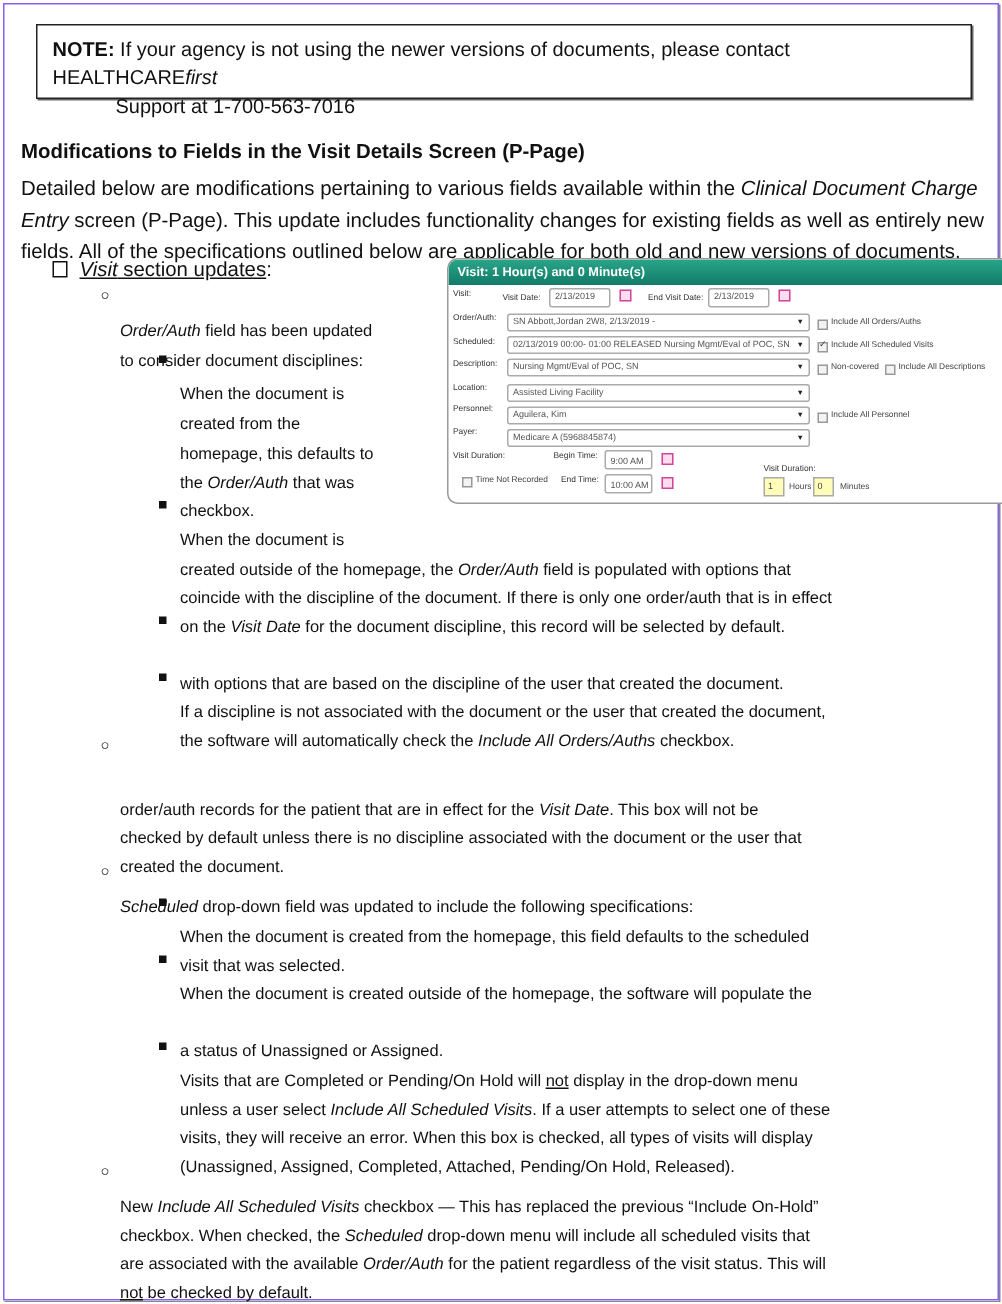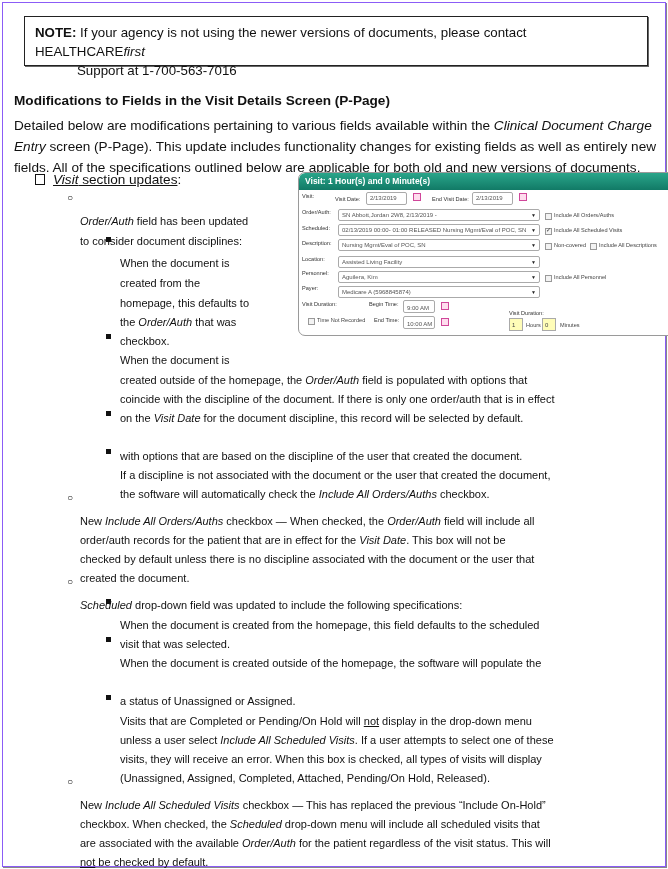--- a/index.html
+++ b/index.html
@@ -73,21 +73,20 @@
   <div class="txt" style="left:117px;top:381px"><span>on the </span><i>Visit Date</i><span> for the document discipline, this record will be selected by default.</span></div>
 
   <span class="sq" style="left:103px;top:408px"></span>
   <div class="txt" style="left:117px;top:419px">with options that are based on the discipline of the user that created the document.</div>
 
   <span class="sq" style="left:103px;top:446px"></span>
   <div class="txt" style="left:117px;top:438px;white-space:nowrap">If a discipline is not associated with the document or the user that created the document,</div>
   <div class="txt" style="left:117px;top:457px"><span>the software will automatically check the </span><i>Include All Orders/Auths</i><span> checkbox.</span></div>
 
   <span class="circ" style="left:64px;top:489px">○</span>
-  <div class="txt" style="left:77px;top:484px;white-space:nowrap"><span>New </span><i>Include All Orders/Auths</i><span> checkbox — When checked, the </span><i>Order/Auth</i><span> field will include all</span></div>
   <div class="txt" style="left:77px;top:503px"><span>order/auth records for the patient that are in effect for the </span><i>Visit Date</i><span>. This box will not be</span></div>
   <div class="txt" style="left:77px;top:522px;white-space:nowrap">checked by default unless there is no discipline associated with the document or the user that</div>
   <div class="txt" style="left:77px;top:541px">created the document.</div>
 
   <span class="circ" style="left:64px;top:573px">○</span>
   <div class="txt" style="left:77px;top:568px"><i>Scheduled</i><span> drop-down field was updated to include the following specifications:</span></div>
   <span class="sq" style="left:103px;top:596px"></span>
   <div class="txt" style="left:117px;top:588px;white-space:nowrap">When the document is created from the homepage, this field defaults to the scheduled</div>
   <div class="txt" style="left:117px;top:607px">visit that was selected.</div>
   <span class="sq" style="left:103px;top:634px"></span>

